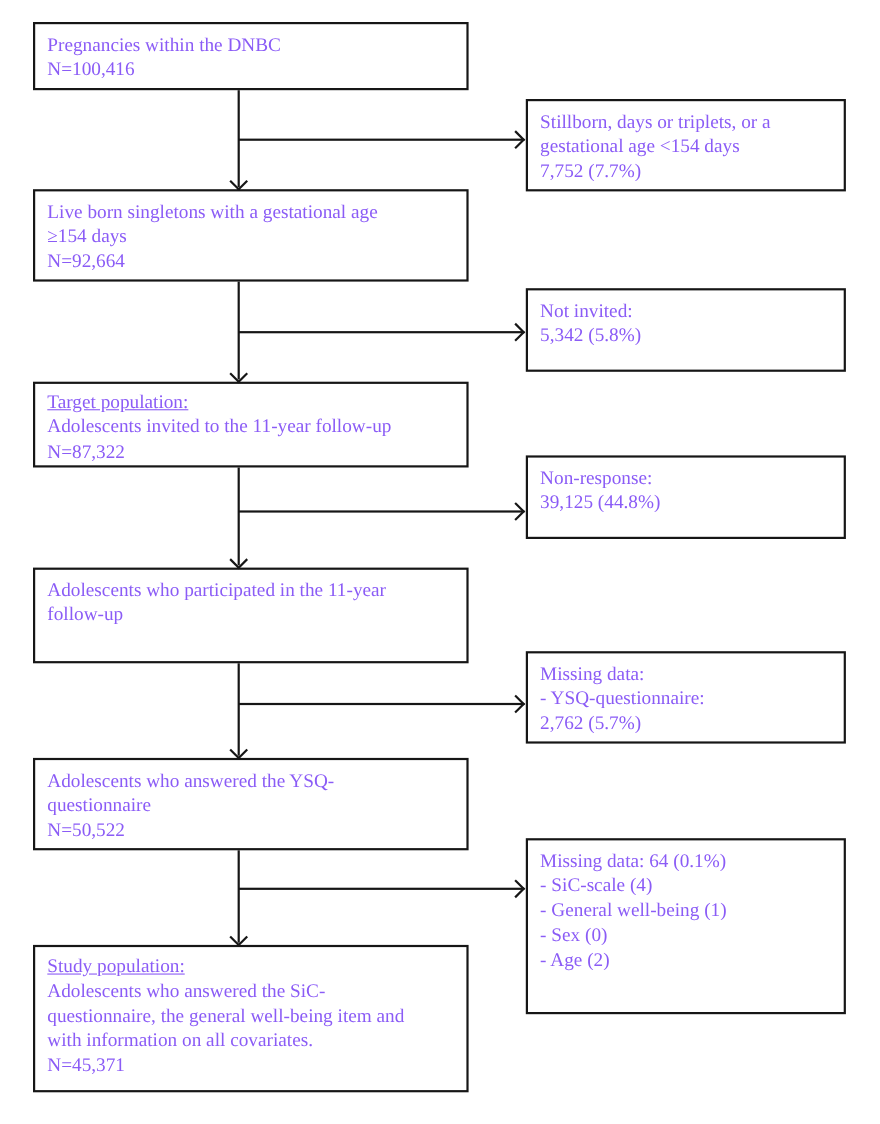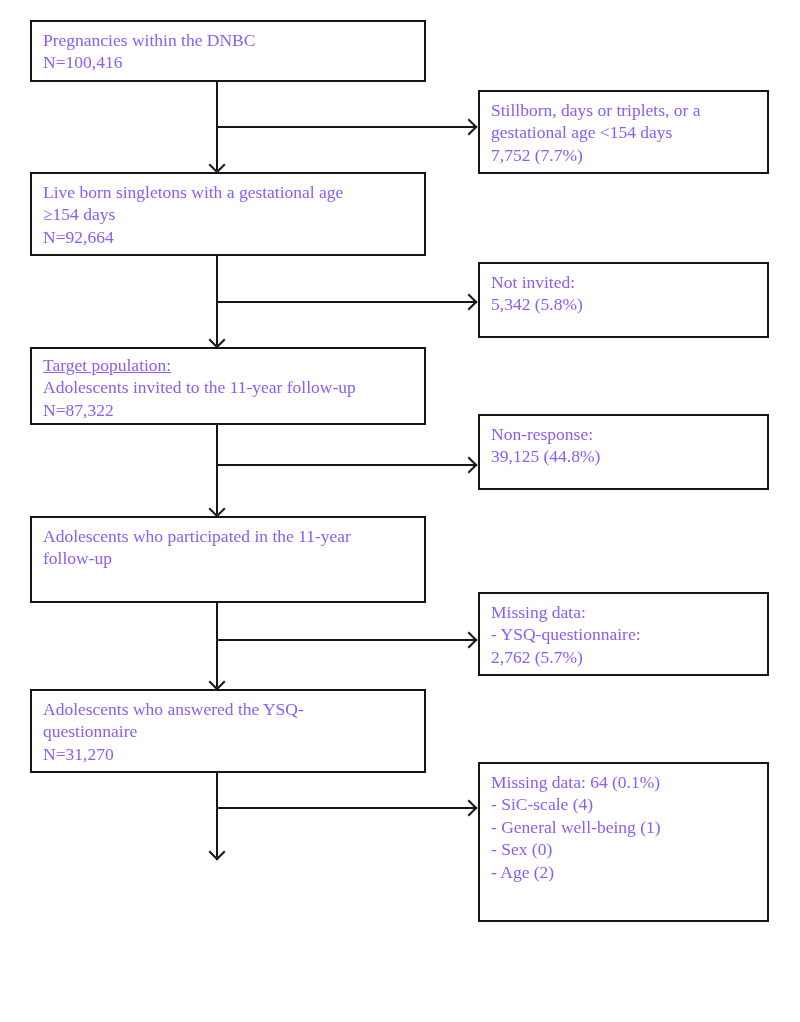--- a/index.html
+++ b/index.html
@@ -123,23 +123,30 @@
   </div>
 
   <div class="box left-col" id="lbox-3">
     <span class="ln">Adolescents who participated in the 11-year</span>
     <span class="ln">follow-up</span>
   </div>
 
   <div class="box left-col" id="lbox-4">
     <span class="ln">Adolescents who answered the YSQ-</span>
     <span class="ln">questionnaire</span>
-    <span class="ln">N=31,270</span>
-  </div>
-
+    <span class="ln">N=50,522</span>
+  </div>
+
+  <div class="box left-col" id="lbox-5">
+    <span class="ln underline">Study population:</span>
+    <span class="ln">Adolescents who answered the SiC-</span>
+    <span class="ln">questionnaire, the general well-being item and</span>
+    <span class="ln">with information on all covariates.</span>
+    <span class="ln">N=45,371</span>
+  </div>
 
   <div class="box right-col" id="rbox-0">
     <span class="ln">Stillborn, days or triplets, or a</span>
     <span class="ln">gestational age &lt;154 days</span>
     <span class="ln">7,752 (7.7%)</span>
   </div>
 
   <div class="box right-col" id="rbox-1">
     <span class="ln">Not invited:</span>
     <span class="ln">5,342 (5.8%)</span>

